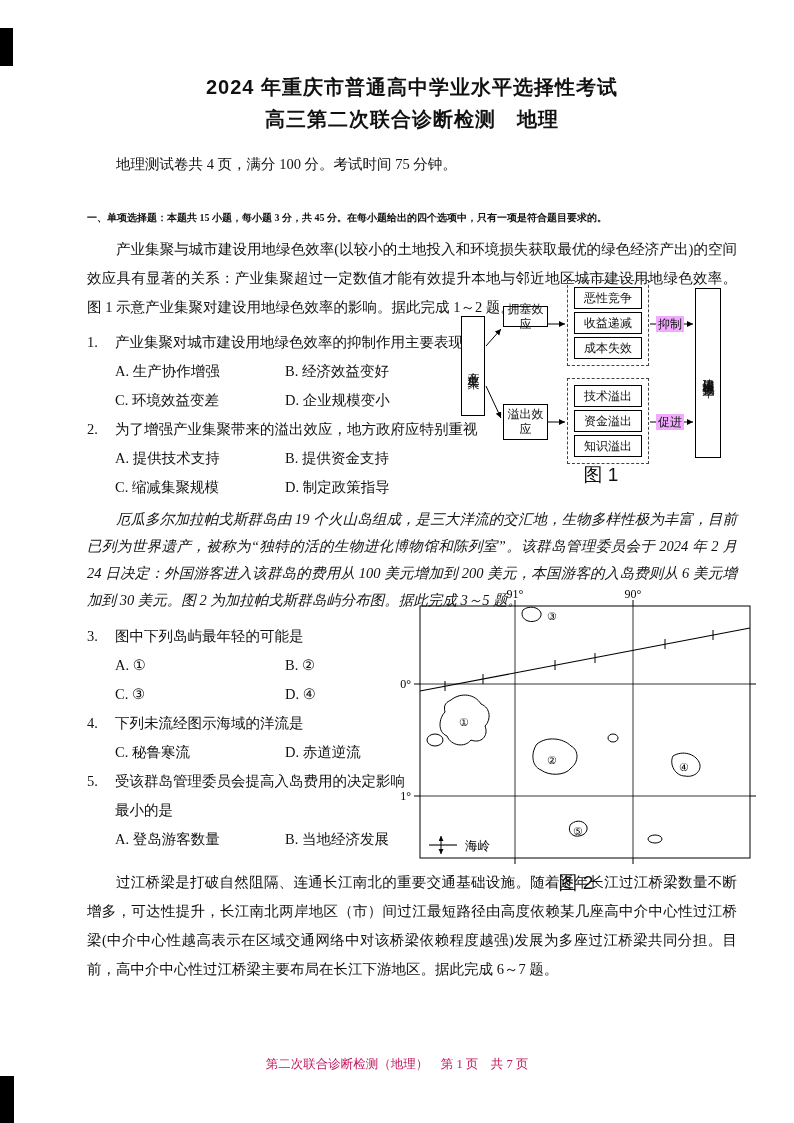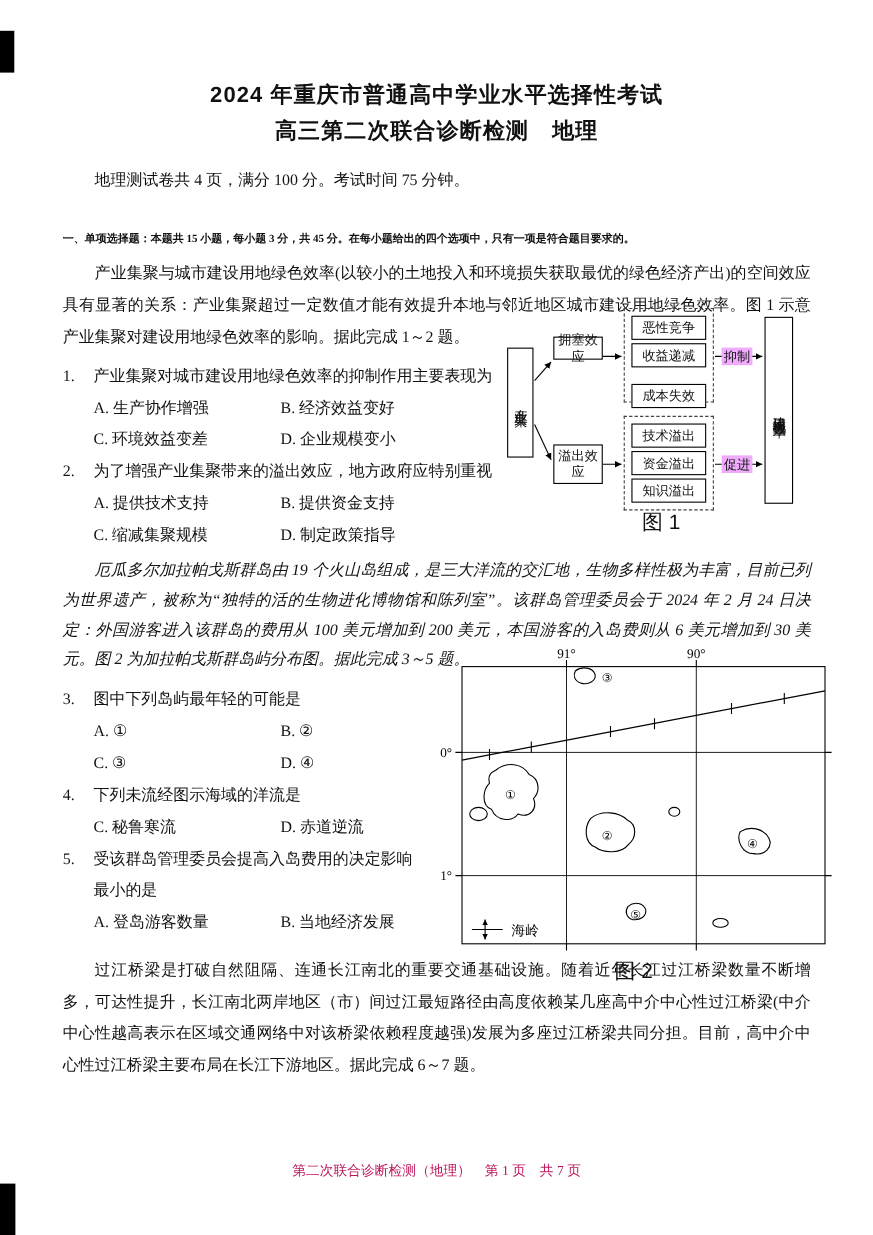--- a/index.html
+++ b/index.html
@@ -5,21 +5,21 @@
   * { margin:0; padding:0; box-sizing:border-box; }
   html, body { background:#ffffff; }
   .page {
     position:relative;
     width:794px; height:1123px;
     margin:0 auto;
     background:#ffffff;
     color:#111;
     font-family:"Liberation Serif","DejaVu Serif",serif;
     overflow:hidden;
-    padding:72px 57px 0 57px;
+    padding:72px 57px 0 87px;
   }
   .scan-mark { position:absolute; background:#000; }
   .title { text-align:center; font-weight:bold; font-family:"Liberation Sans","DejaVu Sans",sans-serif; font-size:20px; line-height:31px; letter-spacing:1px; }
   .title2 { line-height:32px; }
   .exam-info { margin-top:16px; font-size:14.5px; line-height:26px; text-indent:2em; }
   .section-header { margin-top:28px; font-size:10px; line-height:26px; font-weight:bold; font-family:Liberation Serif, serif; }
   .passage { font-size:14.5px; line-height:29px; text-align:justify; text-indent:2em; }
   .passage.p1 { margin-top:4px; }
   .passage.p2 { margin-top:4px; line-height:27px;font-style:italic; }
   .passage.p3 { margin-top:14px; }
@@ -148,21 +148,21 @@
       <line x1="195" y1="146" x2="238" y2="146" stroke="#000" stroke-width="1" marker-end="url(#arw1)"></line>
     </svg>
 
     <div class="f1-box f1-vert" style="left:6px;top:40px;width:24px;height:100px;">产业集聚</div>
     <div class="f1-box" style="left:48px;top:30px;width:45px;height:21px;">拥塞效应</div>
     <div class="f1-box" style="left:48px;top:128px;width:45px;height:36px;">溢出效应</div>
 
     <div class="f1-dashed" style="left:112px;top:4px;width:82px;height:86px;">
       <div class="f1-item" style="top:6px;font-family:Liberation Mono, monospace;">恶性竞争</div>
       <div class="f1-item" style="top:31px;">收益递减</div>
-      <div class="f1-item" style="top:68px;">成本失效</div>
+      <div class="f1-item" style="top:56px;">成本失效</div>
     </div>
 
     <div class="f1-dashed" style="left:112px;top:102px;width:82px;height:86px;">
       <div class="f1-item" style="top:6px;">技术溢出</div>
       <div class="f1-item" style="top:31px;">资金溢出</div>
       <div class="f1-item" style="top:56px;">知识溢出</div>
     </div>
 
     <span class="f1-label" style="left:201px;top:40px;">抑制</span>
     <span class="f1-label" style="left:201px;top:138px;">促进</span>

